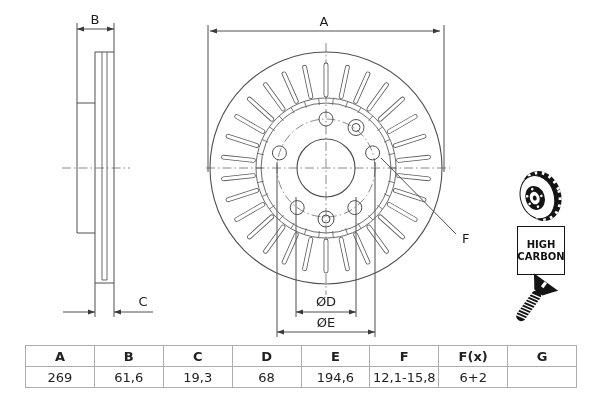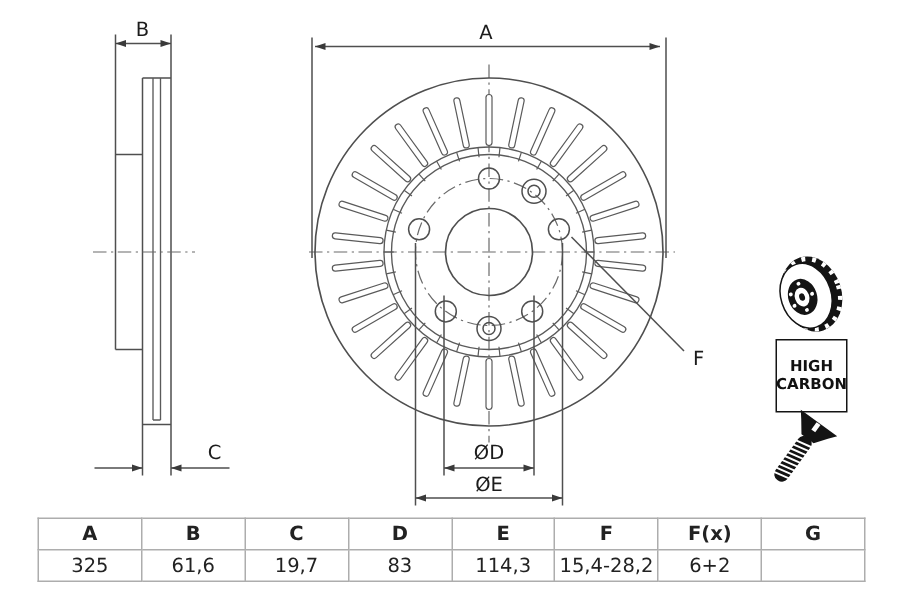--- a/index.html
+++ b/index.html
@@ -244,25 +244,25 @@
           <th>C</th>
           <th>D</th>
           <th>E</th>
           <th>F</th>
           <th>F(x)</th>
           <th>G</th>
         </tr>
       </thead>
     <tbody>
         <tr>
-          <td>325</td>
+          <td>269</td>
           <td>61,6</td>
-          <td>19,7</td>
-          <td>83</td>
-          <td>114,3</td>
-          <td>15,4-28,2</td>
+          <td>19,3</td>
+          <td>68</td>
+          <td>194,6</td>
+          <td>12,1-15,8</td>
           <td>6+2</td>
           <td></td>
         </tr>
       </tbody>
   </table>
 
 </div>
 
 </body></html>

